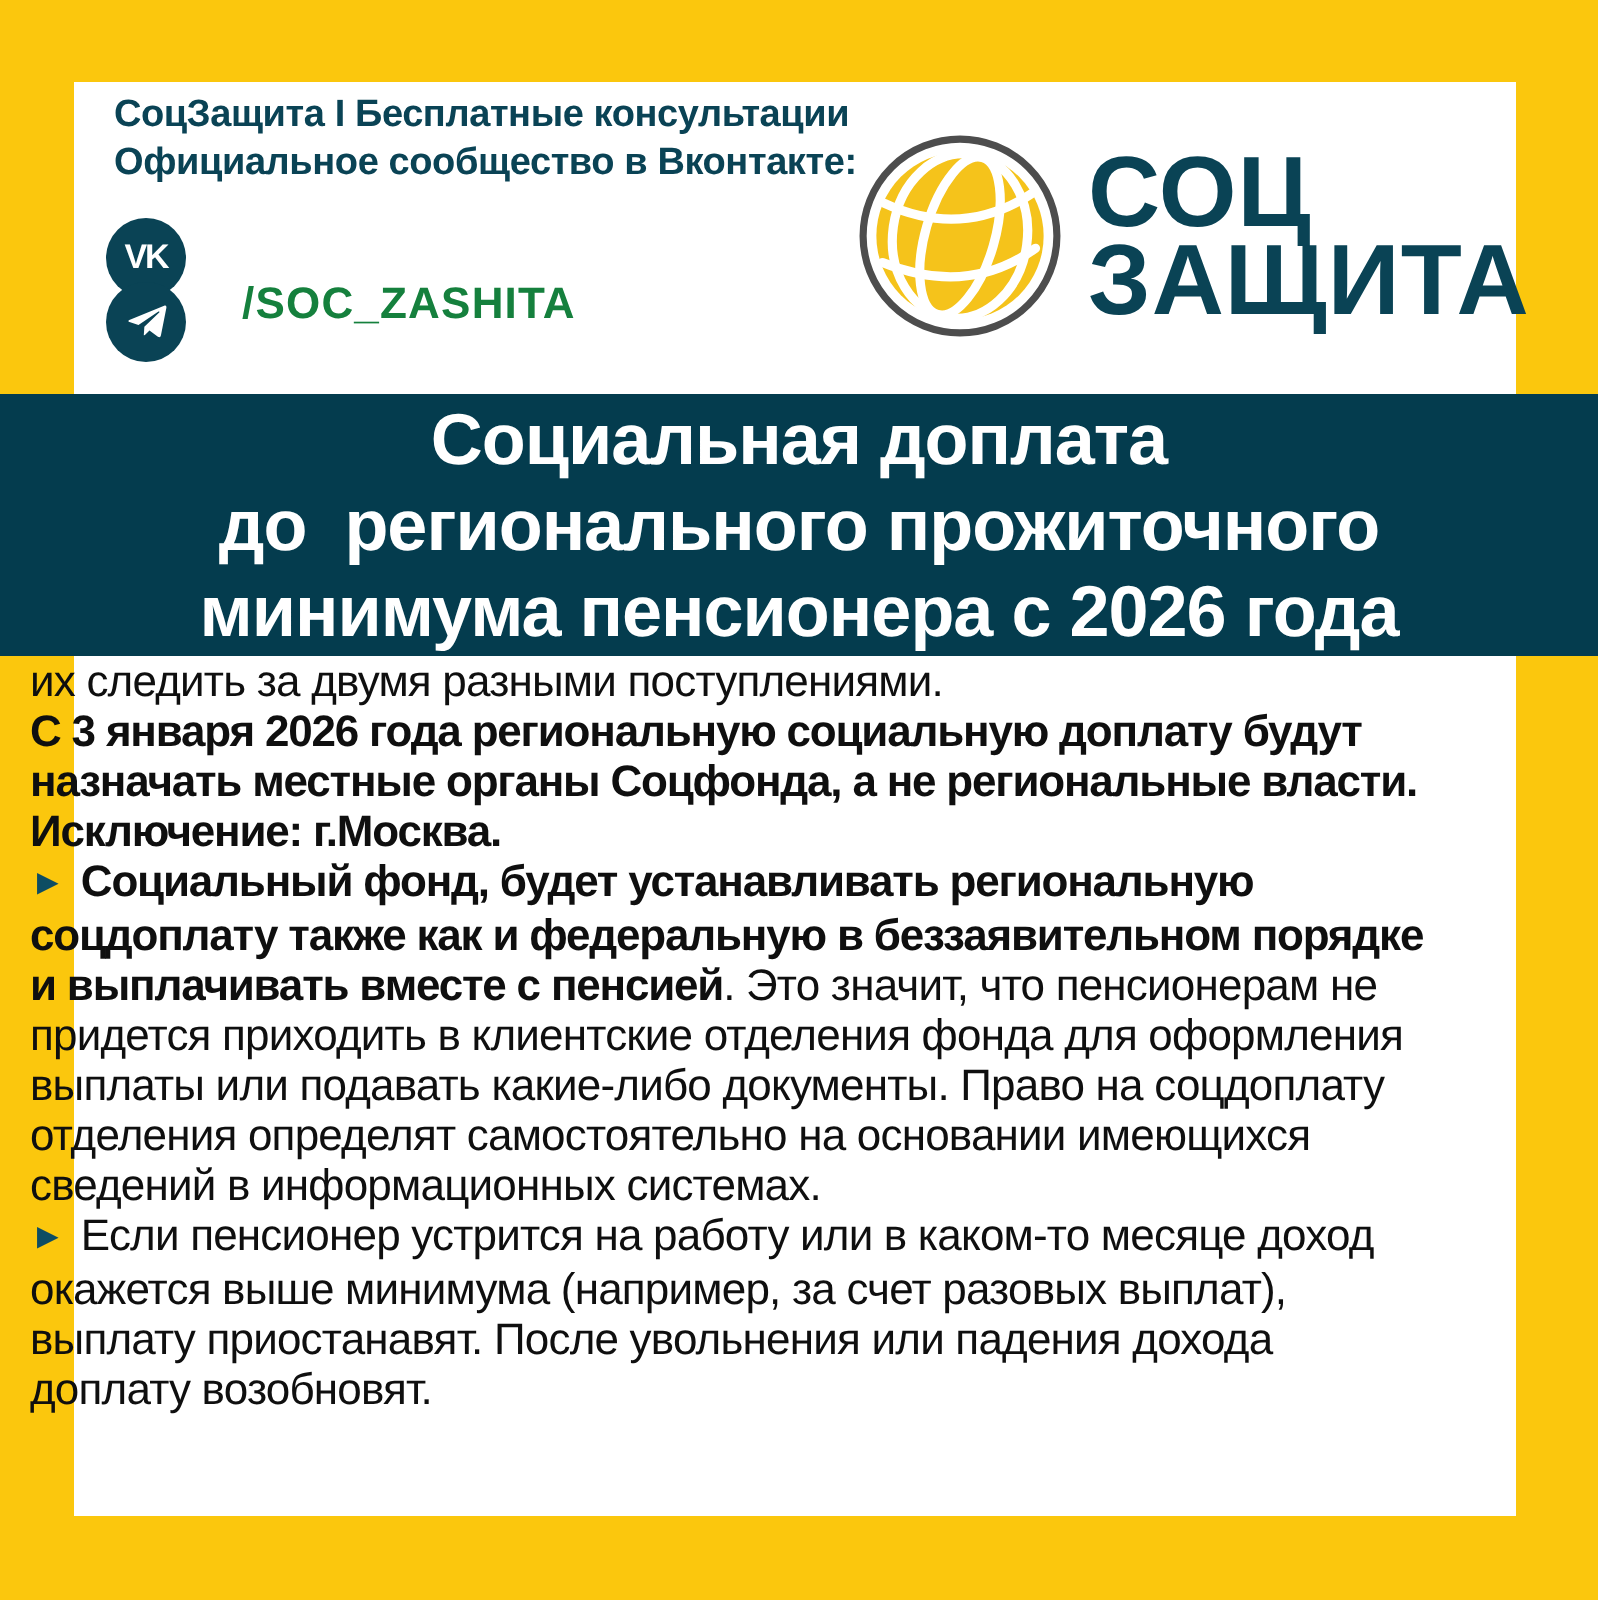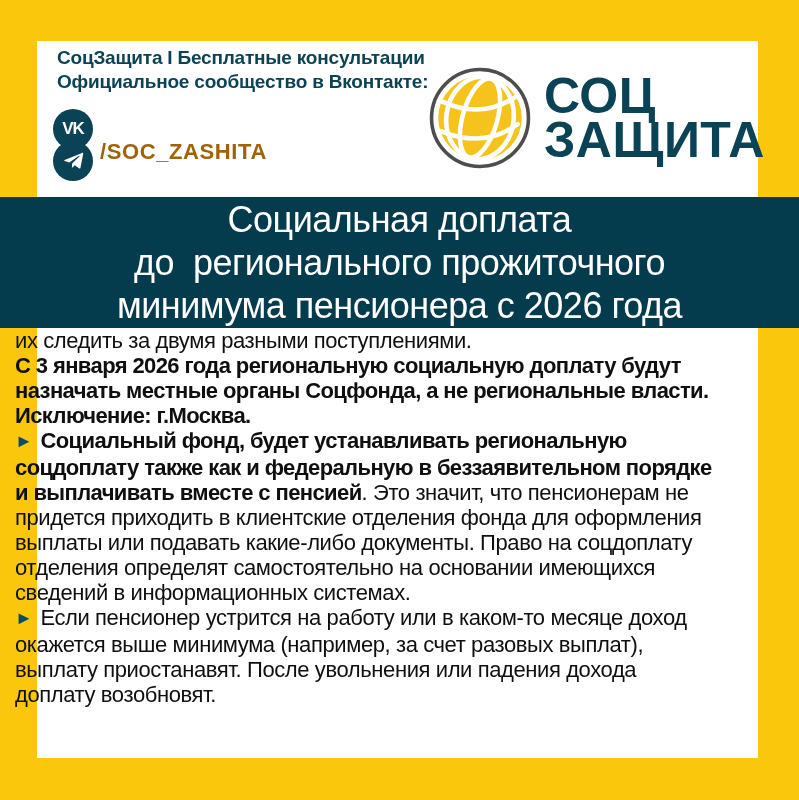--- a/index.html
+++ b/index.html
@@ -17,56 +17,56 @@
   }
   
   .community {
     position:absolute; left:20px; top:5px;
     font-size:19px; font-weight:bold; color:#0A4355;
     line-height:24px; letter-spacing:-0.2px;
   }
   
   .social-row {
     position:absolute; left:16px;
-    display:flex; align-items:center; gap:7px;
+    display:flex; align-items:center; gap:28px;
   }
   .social-row.vk { top:51px; }
   .social-row.tg { top:100px; }
   .circle {
     width:40px; height:40px; border-radius:50%;
     background:#0A4355; color:#FFFFFF;
     display:flex; align-items:center; justify-content:center;
     flex:0 0 auto;
   }
   .vk-glyph {
     font-weight:bold; font-size:17px; letter-spacing:-1px;
     font-family:"Liberation Sans", sans-serif;
   }
   .handle {
-    font-size:22px; font-weight:bold; color:#a16207; letter-spacing:0.6px;margin-top:47px;
+    font-size:22px; font-weight:bold; color:#15803d; letter-spacing:0.6px;margin-top:47px;
   }
   
   .logo {
     position:absolute; left:392px; top:26px;
     display:flex; align-items:center; gap:13px;
   }
   .logo-text {
     font-size:50px; font-weight:bold; color:#0A4355;
     line-height:44px; letter-spacing:0.5px;
   }
   
   .banner {
     position:absolute; left:0; top:197px;
     width:799px; height:131px;
     background:#043C4E; z-index:5;
     display:flex; flex-direction:column;
     justify-content:center; align-items:center;
   }
   .title-line {
-    color:#FFFFFF; font-weight:normal;
+    color:#FFFFFF; font-weight:bold;
     font-size:36px; line-height:43px;
     white-space:pre; letter-spacing:-0.5px;
     text-align:center;
   }
   
   .bodytext {
     position:absolute; left:15px; top:301px; width:698px;
     font-size:22px; line-height:25px; color:#0F0F0F;
     letter-spacing:-0.4px;
   }

